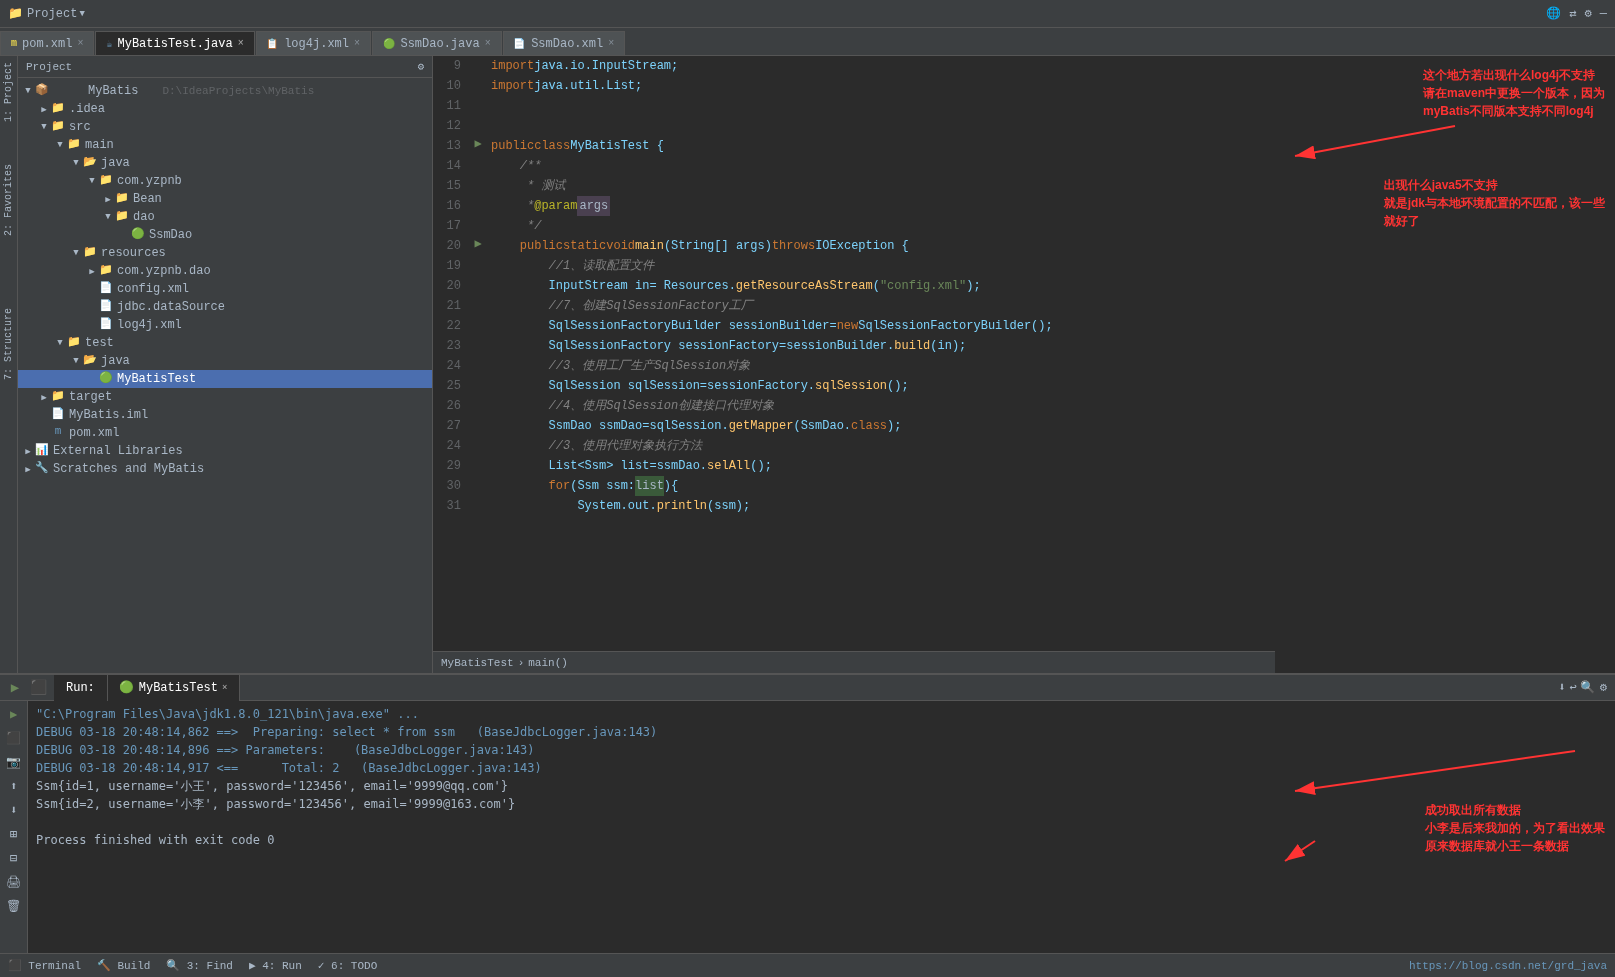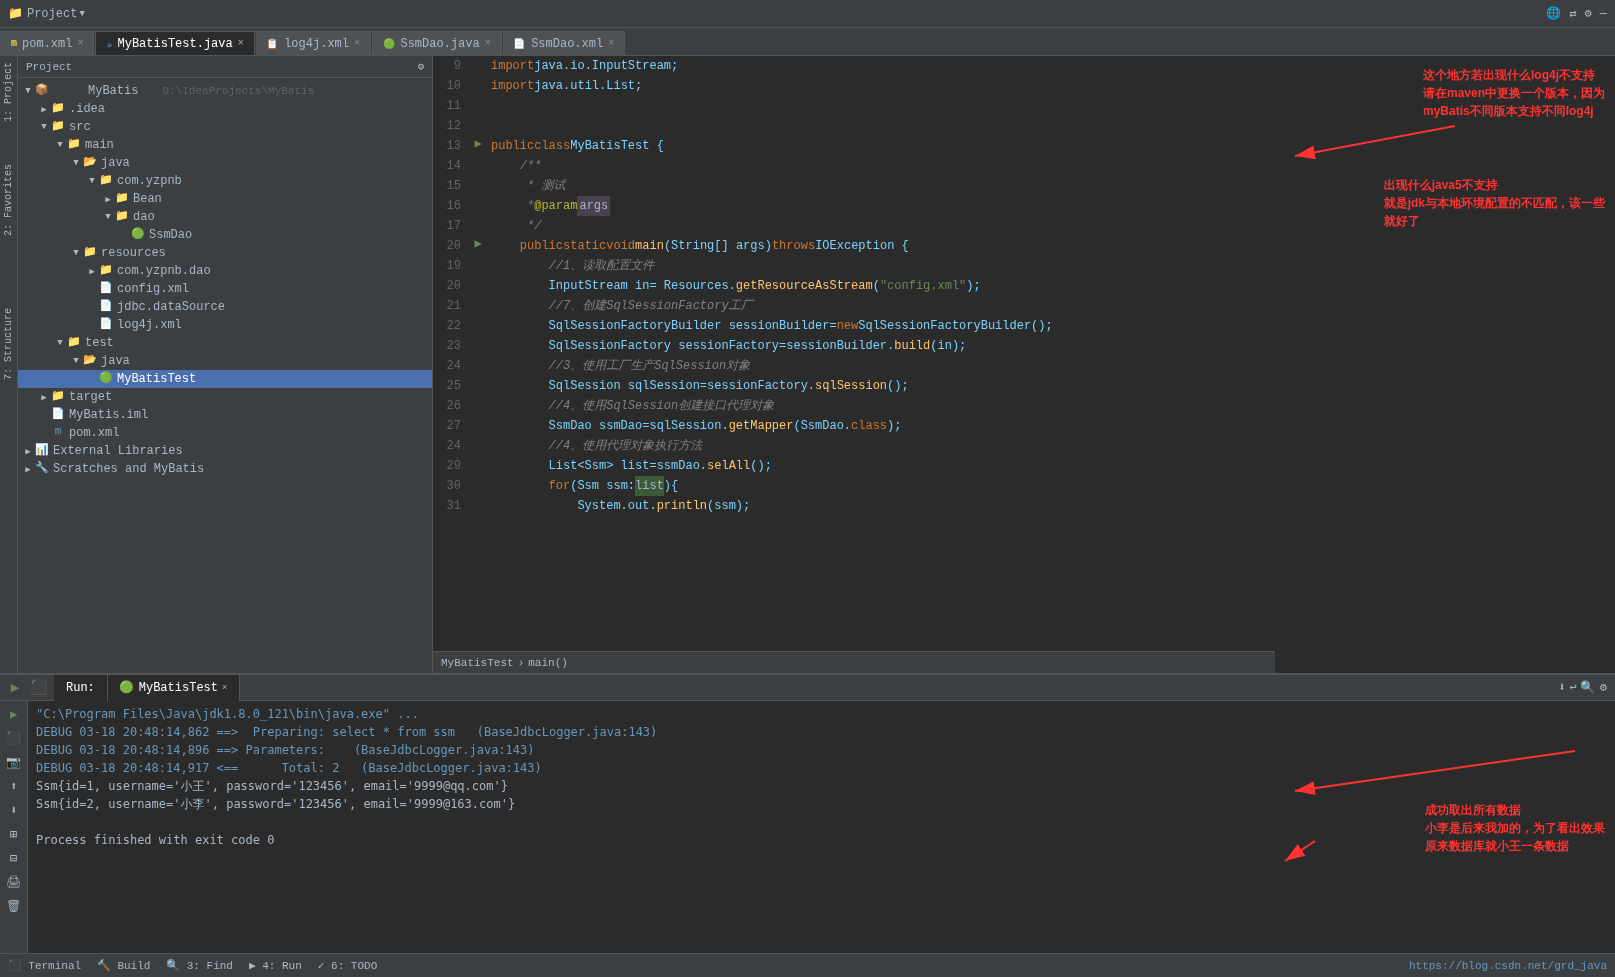--- a/index.html
+++ b/index.html
@@ -639,21 +639,21 @@
             </div>
           <div class="code-line">
               <span class="plain">&nbsp;&nbsp;&nbsp;&nbsp;&nbsp;&nbsp;&nbsp;&nbsp;SsmDao ssmDao=sqlSession.</span>
               <span class="method">getMapper</span>
               <span class="plain">(SsmDao.</span>
               <span class="kw">class</span>
               <span class="plain">);</span>
             </div>
           <div class="code-line">
               <span class="plain">&nbsp;&nbsp;&nbsp;&nbsp;&nbsp;&nbsp;&nbsp;&nbsp;</span>
-              <span class="comment">//4、使用代理对象执行方法</span>
+              <span class="comment">//3、使用代理对象执行方法</span>
             </div>
           <div class="code-line">
               <span class="plain">&nbsp;&nbsp;&nbsp;&nbsp;&nbsp;&nbsp;&nbsp;&nbsp;List&lt;Ssm&gt; list=ssmDao.</span>
               <span class="method">selAll</span>
               <span class="plain">();</span>
             </div>
           <div class="code-line">
               <span class="plain">&nbsp;&nbsp;&nbsp;&nbsp;&nbsp;&nbsp;&nbsp;&nbsp;</span>
               <span class="kw">for</span>
               <span class="plain"> (Ssm ssm:</span>

